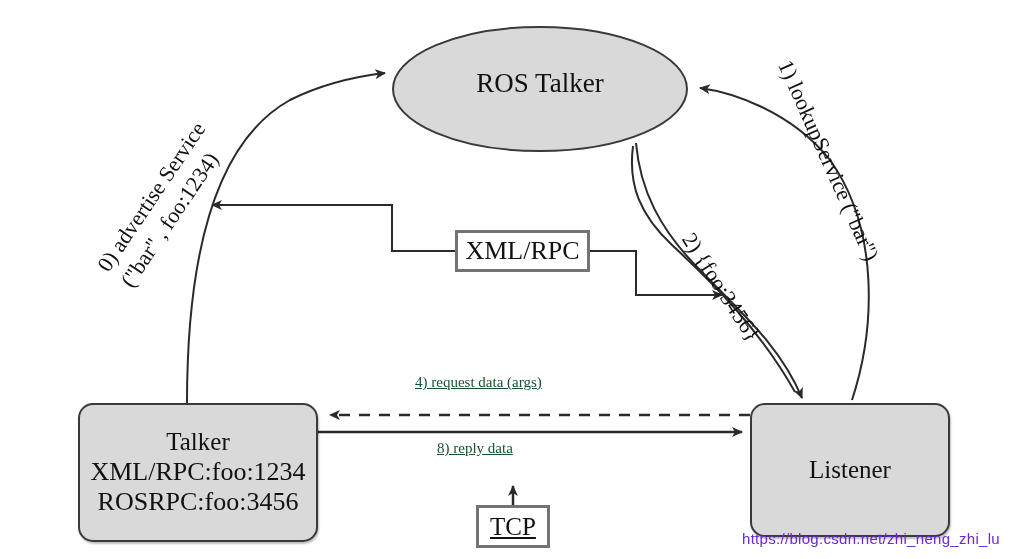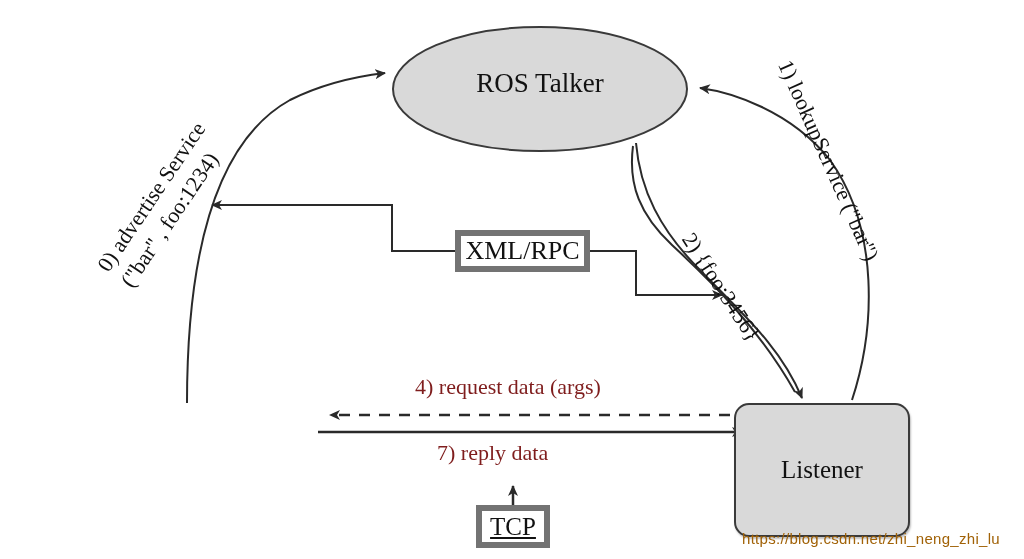--- a/index.html
+++ b/index.html
@@ -25,27 +25,27 @@
     justify-content:center;
     color:#111;
     box-shadow:1px 2px 2px rgba(0,0,0,0.25);
   }
   .node-line{white-space:nowrap;line-height:1.18;}
 
   #talker-node{left:78px;top:403px;width:240px;height:139px;}
   #talker-node .l1{font-size:25px;}
   #talker-node .l2,#talker-node .l3{font-size:26px;}
 
-  #listener-node{left:734px;top:403px;width:176px;height:134px;text-align:center;}
+  #listener-node{left:750px;top:403px;width:200px;height:134px;text-align:center;}
   #listener-node .l1{font-size:25px;}
 
   .plain-box{
     position:absolute;
     background:#ffffff;
-    border:6px solid #737373;
+    border:3px solid #737373;
     box-sizing:border-box;
     display:flex;align-items:center;justify-content:center;
     color:#111;white-space:nowrap;
   }
   #xmlrpc-box{left:455px;top:230px;width:135px;height:42px;font-size:26px;}
   #tcp-box{left:476px;top:505px;width:74px;height:43px;font-size:25px;text-decoration:underline;}
 
   #master-label{
     position:absolute;left:395px;top:68px;width:290px;
     text-align:center;font-size:27px;color:#111;
@@ -70,28 +70,28 @@
     left:796px;top:56px;font-size:22px;
     transform:rotate(66deg);
   }
 
   #lbl-foo3456{
     left:698px;top:228px;font-size:22px;
     transform:rotate(57deg);
   }
 
   .flat-label{
-    position:absolute;color:#7f1d1d;white-space:nowrap;font-size:22px;
+    position:absolute;color:#14532d;white-space:nowrap;font-size:15px;text-decoration:underline;
   }
   #lbl-request{left:415px;top:374px;}
   #lbl-reply{left:437px;top:440px;}
 
   #watermark{
     position:absolute;left:742px;top:530px;
-    font-size:15px;color:#a16207;
+    font-size:15px;color:#6d28d9;
     font-family:"Liberation Sans", sans-serif;
     white-space:nowrap;letter-spacing:0.3px;
   }
 </style>
 </head>
 <body>
 
 <div id="stage">
 
   <svg id="wires" viewBox="0 0 1024 559">
@@ -117,37 +117,42 @@
 
     <path d="M750,415 L330,415" fill="none" stroke="#2a2a2a" stroke-width="2.5" stroke-dasharray="11 9" marker-end="url(#arrowEnd)"></path>
 
     <path d="M318,432 L742,432" fill="none" stroke="#2a2a2a" stroke-width="2.5" marker-end="url(#arrowEnd)"></path>
 
     <path d="M513,505 L513,486" fill="none" stroke="#2a2a2a" stroke-width="2.5" marker-end="url(#arrowEnd)"></path>
   </svg>
 
   <div id="master-label">ROS Talker</div>
 
+  <div class="node-box" id="talker-node">
+    <span class="node-line l1">Talker</span>
+    <span class="node-line l2">XML/RPC:foo:1234</span>
+    <span class="node-line l3">ROSRPC:foo:3456</span>
+  </div>
 
   <div class="node-box" id="listener-node">
     <span class="node-line l1">Listener</span>
   </div>
 
   <div class="plain-box" id="xmlrpc-box">XML/RPC</div>
 
   <div class="plain-box" id="tcp-box">TCP</div>
 
   <div class="rot-label" id="lbl-advertise">
     <span class="rl-line">0)  advertise Service</span>
     <span class="rl-line">("bar" , foo:1234)</span>
   </div>
 
   <div class="rot-label" id="lbl-lookup">1)  lookupService ("bar")</div>
 
   <div class="rot-label" id="lbl-foo3456">2)  {foo:3456}</div>
 
   <div class="flat-label" id="lbl-request">4)  request data (args)</div>
 
-  <div class="flat-label" id="lbl-reply">7)  reply data</div>
+  <div class="flat-label" id="lbl-reply">8)  reply data</div>
 
   <div id="watermark">https://blog.csdn.net/zhi_neng_zhi_lu</div>
 
 </div>
 
 </body></html>

